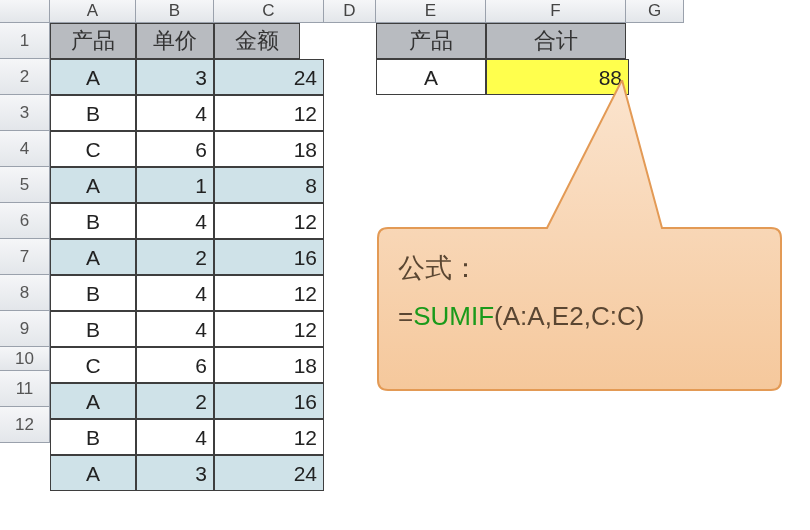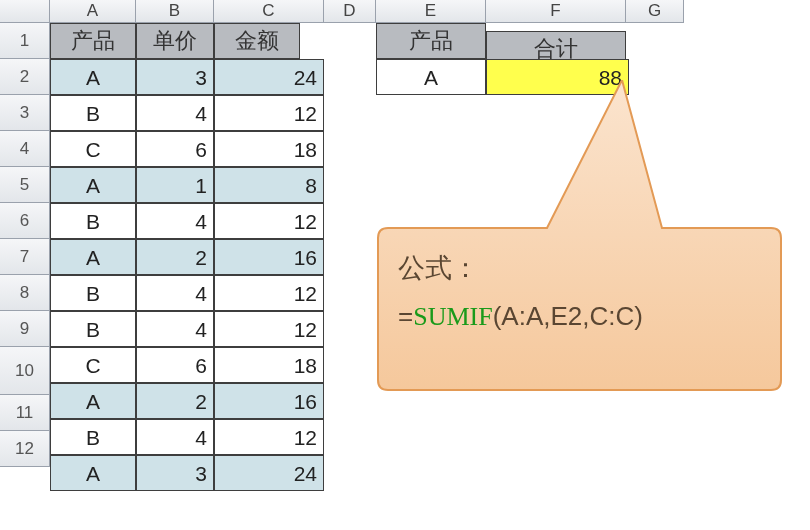--- a/index.html
+++ b/index.html
@@ -102,21 +102,21 @@
   .callout-text {
     position: absolute;
     left: 26px;
     top: 164px;
     width: 370px;
     font-size: 27px;
     line-height: 48px;
     color: #5a4632;
     font-family: "SimSun","宋体",serif;
   }
-  .callout-text .fn { color: #1a9a1a; font-family: Liberation Serif, serif; font-size:26px;}
+  .callout-text .fn { color: #1a9a1a; font-family: Liberation Sans, sans-serif; font-size:26px;}
   .callout-text .args{ font-family: Arial, sans-serif; font-size:26px; color:#5a4632;}
 </style>
 </head>
 <body>
 
 <div class="sheet">
   <div class="corner"></div>
   <div class="colheaders" id="colheaders">
       <div class="colhdr" style="width: 86px;">A</div>
       <div class="colhdr" style="width: 78px;">B</div>
@@ -129,21 +129,21 @@
   <div class="rowheaders" id="rowheaders">
       <div class="rowhdr" style="height: 36px;">1</div>
       <div class="rowhdr" style="height: 36px;">2</div>
       <div class="rowhdr" style="height: 36px;">3</div>
       <div class="rowhdr" style="height: 36px;">4</div>
       <div class="rowhdr" style="height: 36px;">5</div>
       <div class="rowhdr" style="height: 36px;">6</div>
       <div class="rowhdr" style="height: 36px;">7</div>
       <div class="rowhdr" style="height: 36px;">8</div>
       <div class="rowhdr" style="height: 36px;">9</div>
-      <div class="rowhdr" style="height: 48px;">10</div>
+      <div class="rowhdr" style="height: 24px;">10</div>
       <div class="rowhdr" style="height: 36px;">11</div>
       <div class="rowhdr" style="height: 36px;">12</div>
     </div>
   <div class="cells" id="cells">
       <div class="cell header border" style="left: 0px; top: 0px; width: 86px; height: 36px;">产品</div>
       <div class="cell header border" style="left: 86px; top: 0px; width: 78px; height: 36px;">单价</div>
       <div class="cell header border" style="left: 164px; top: 0px; width: 86px; height: 36px;">金额</div>
       <div class="cell border blue center" style="left: 0px; top: 36px; width: 86px; height: 36px;">A</div>
       <div class="cell border blue right" style="left: 86px; top: 36px; width: 78px; height: 36px;">3</div>
       <div class="cell border blue right" style="left: 164px; top: 36px; width: 110px; height: 36px;">24</div>
@@ -174,21 +174,21 @@
       <div class="cell border blue center" style="left: 0px; top: 360px; width: 86px; height: 36px;">A</div>
       <div class="cell border blue right" style="left: 86px; top: 360px; width: 78px; height: 36px;">2</div>
       <div class="cell border blue right" style="left: 164px; top: 360px; width: 110px; height: 36px;">16</div>
       <div class="cell border center" style="left: 0px; top: 396px; width: 86px; height: 36px;">B</div>
       <div class="cell border right" style="left: 86px; top: 396px; width: 78px; height: 36px;">4</div>
       <div class="cell border right" style="left: 164px; top: 396px; width: 110px; height: 36px;">12</div>
       <div class="cell border blue center" style="left: 0px; top: 432px; width: 86px; height: 36px;">A</div>
       <div class="cell border blue right" style="left: 86px; top: 432px; width: 78px; height: 36px;">3</div>
       <div class="cell border blue right" style="left: 164px; top: 432px; width: 110px; height: 36px;">24</div>
       <div class="cell header border" style="left: 326px; top: 0px; width: 110px; height: 36px;">产品</div>
-      <div class="cell header border" style="left: 436px; top: 8px; width: 140px; height: 36px;">合计</div>
+      <div class="cell header border" style="left: 436px; top: 0px; width: 140px; height: 36px;">合计</div>
       <div class="cell border center" style="left: 326px; top: 36px; width: 110px; height: 36px;">A</div>
       <div class="cell border yellow right" style="left: 436px; top: 36px; width: 143px; height: 36px;">88</div>
     </div>
 
   <div class="callout-wrap">
     <svg width="413" height="320" viewBox="0 0 413 320">
       <defs>
         <linearGradient id="g1" x1="0" y1="0" x2="0" y2="1">
           <stop offset="0" stop-color="#fbe4ce"></stop>
           <stop offset="1" stop-color="#f5c89c"></stop>

